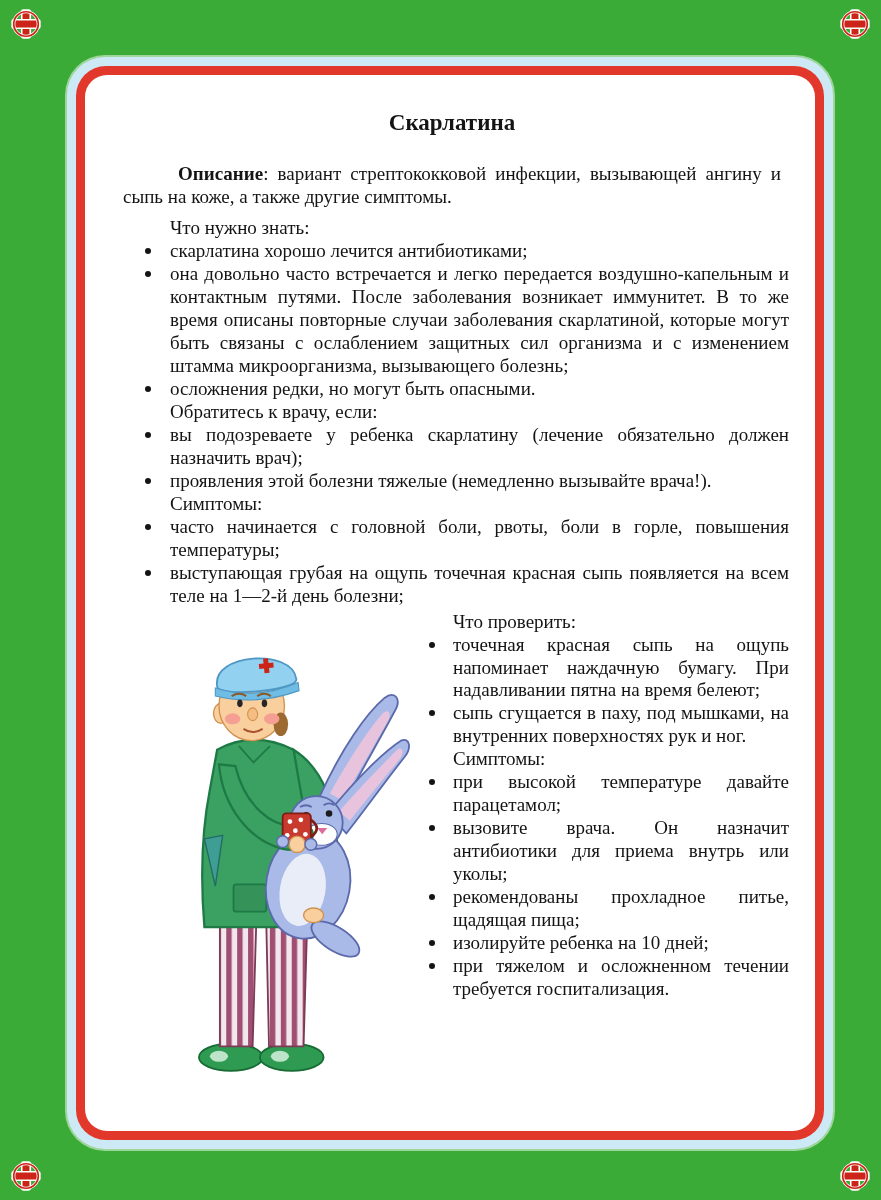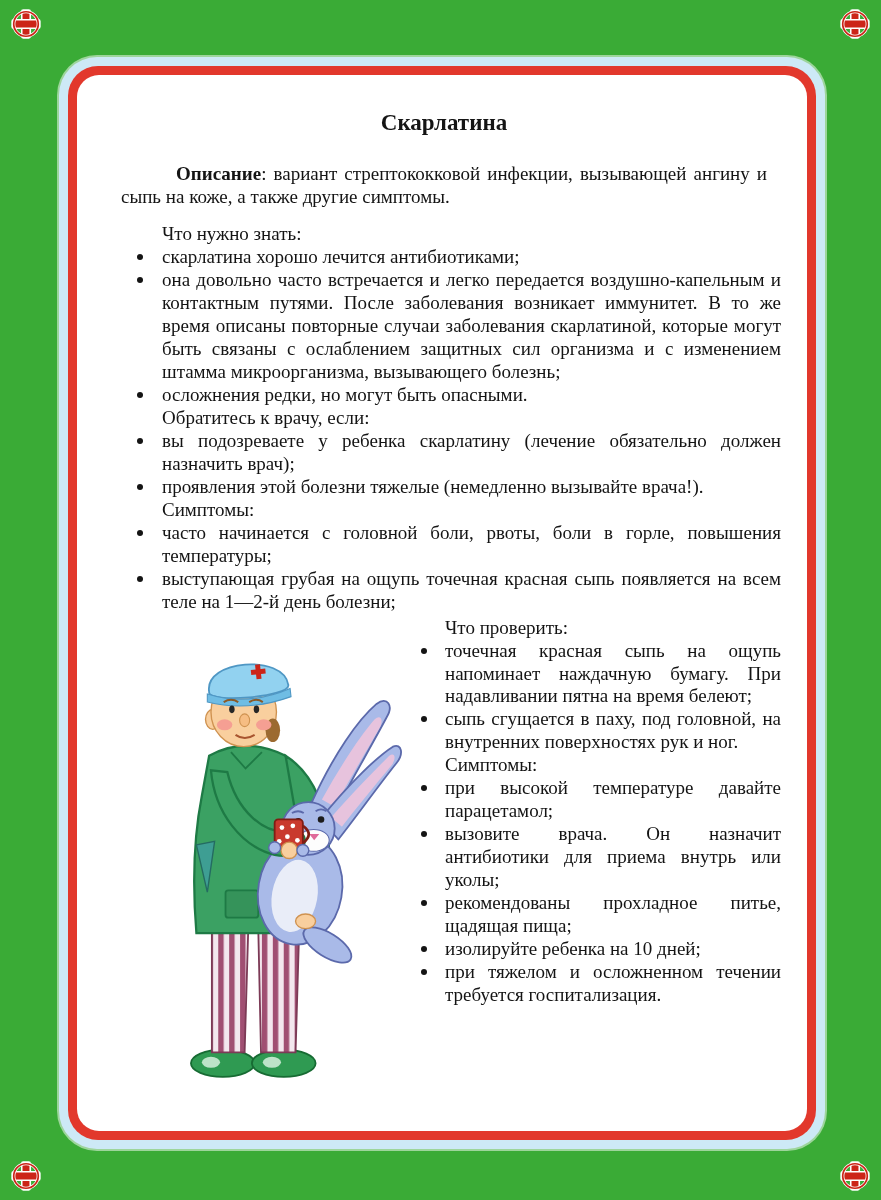--- a/index.html
+++ b/index.html
@@ -10,36 +10,36 @@
     color:#141414;
     overflow:hidden;
   }
   .corner { position:absolute; width:32px; height:32px; }
   .corner.tl { left:10px; top:8px; }
   .corner.tr { right:10px; top:8px; }
   .corner.bl { left:10px; bottom:8px; }
   .corner.br { right:10px; bottom:8px; }
 
   .card-blue {
-    position:absolute; left:59px; top:57px; width:766px; height:1092px;
+    position:absolute; left:67px; top:57px; width:766px; height:1092px;
     background:#cde9f6; border-radius:38px; padding:9px; box-sizing:border-box;
     box-shadow:0 0 0 2px rgba(255,255,255,.5);
   }
   .card-red {
     background:#e2382c; border-radius:30px; padding:9px; height:100%; box-sizing:border-box;
   }
   .card-white {
     background:#ffffff; border-radius:22px; height:100%; box-sizing:border-box;
     padding:24px 26px 12px 30px; overflow:hidden;
     font-size:19px; line-height:1.21;
   }
   h1.title {
     text-align:center; font-size:23px; font-weight:bold; margin:10px 0 26px 0;
   }
-  p.intro { margin:14px; text-indent:55px; text-align:justify; }
+  p.intro { margin:8px; text-indent:55px; text-align:justify; }
   .h { font-weight:normal; padding-left:55px; }
   ul.bullets { list-style:none; margin:0; padding:0; }
   ul.bullets li { position:relative; padding-left:55px; text-align:justify; }
   ul.bullets li::before {
     content:""; position:absolute; left:30px; top:8px;
     width:6px; height:6px; background:#141414; border-radius:50%;
   }
   .bottom { display:flex; margin-top:3px; align-items:flex-start; }
   .illus { width:308px; display:flex; align-items:flex-end; justify-content:center; }
   .rightcol { flex:1; padding-left:4px; }
@@ -186,21 +186,21 @@
               <circle cx="201" cy="256" r="6.5" fill="#a9bae8" stroke="#5b69ab" stroke-width="1.5"></circle>
 
               <ellipse cx="204" cy="334" rx="11" ry="8" fill="#f9cf9e" stroke="#cf9250" stroke-width="1.5"></ellipse>
             </svg>
           </div>
 
           <div class="rightcol">
             <div class="h">Что проверить:</div>
             <ul class="bullets">
               <li>точечная красная сыпь на ощупь напоминает наждачную бумагу. При надавливании пятна на время белеют;</li>
-              <li>сыпь сгущается в паху, под головной, на внутренних поверхностях рук и ног.</li>
+              <li>сыпь сгущается в паху, под мышками, на внутренних поверхностях рук и ног.</li>
             </ul>
             <div class="h">Симптомы:</div>
             <ul class="bullets">
               <li>при высокой температуре давайте парацетамол;</li>
               <li>вызовите врача. Он назначит антибиотики для приема внутрь или уколы;</li>
               <li>рекомендованы прохладное питье, щадящая пища;</li>
               <li>изолируйте ребенка на 10 дней;</li>
               <li>при тяжелом и осложненном течении требуется госпитализация.</li>
             </ul>
           </div>

